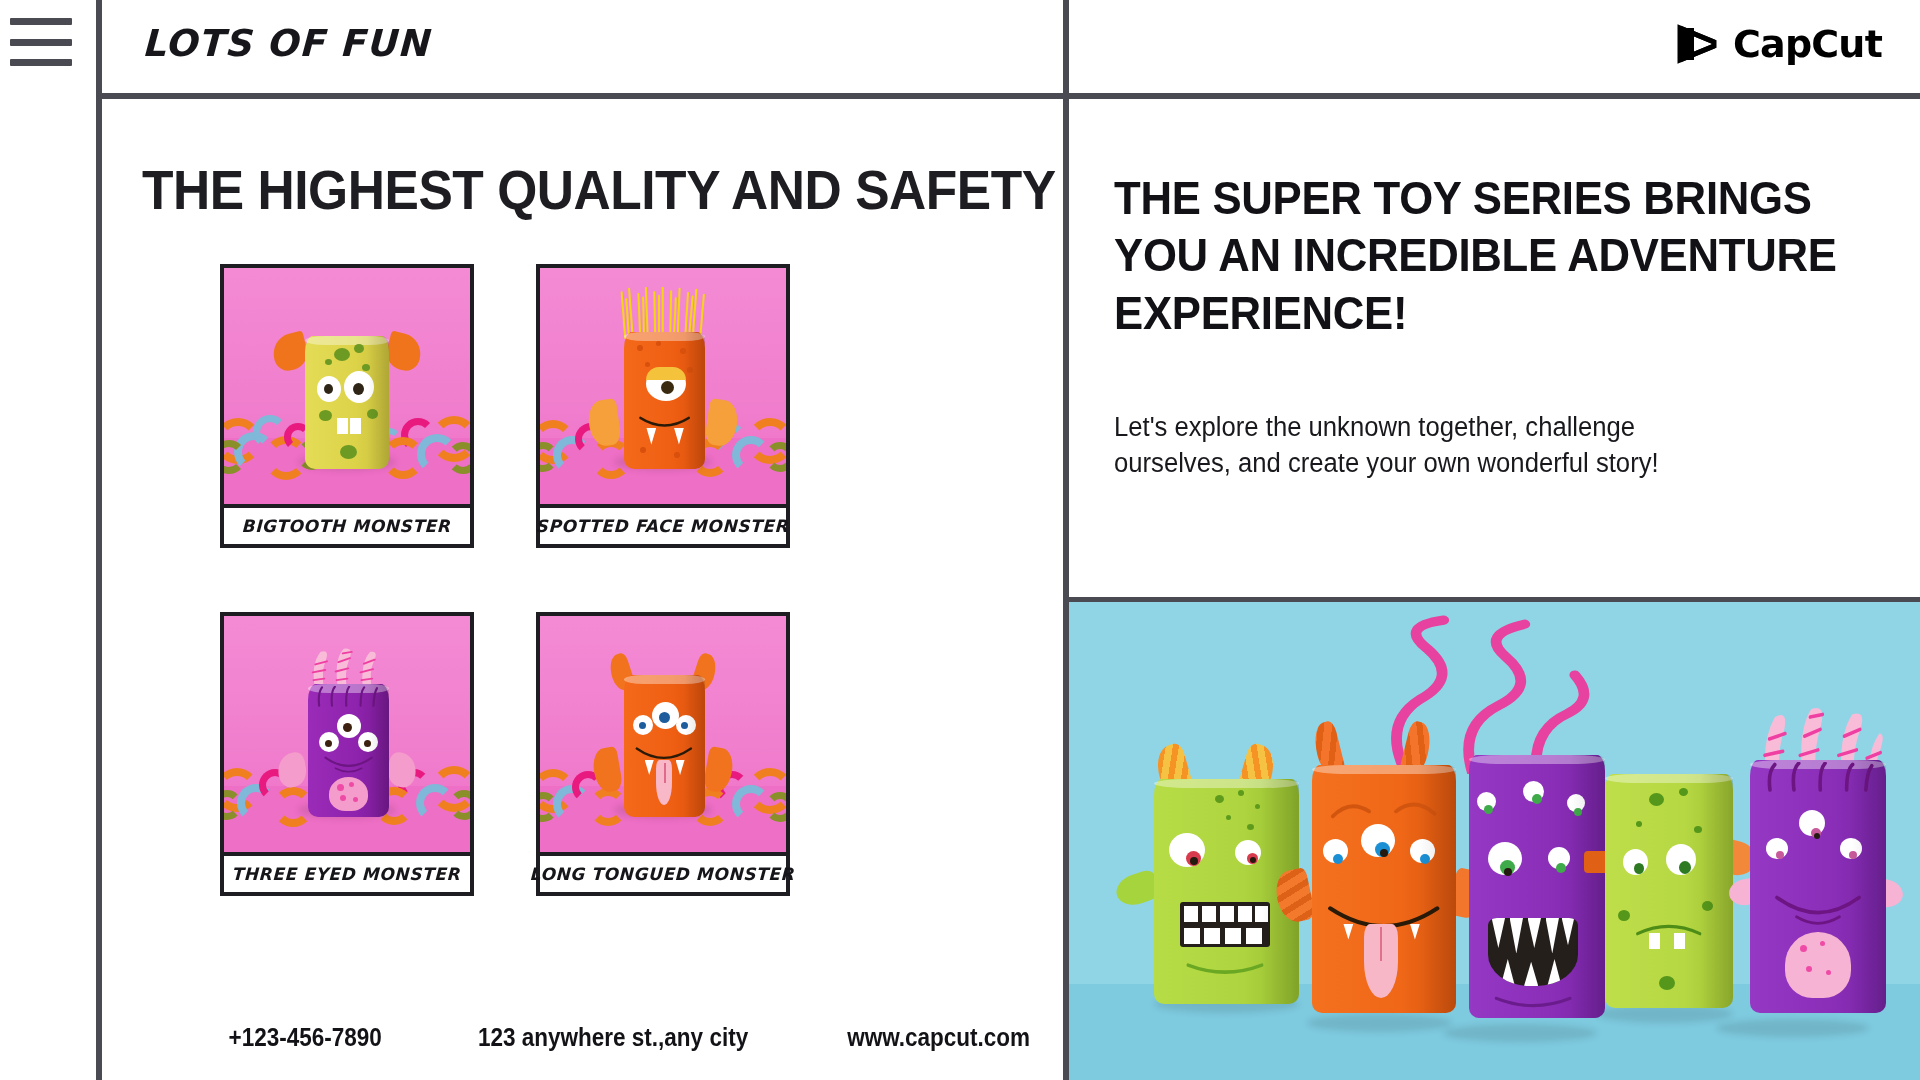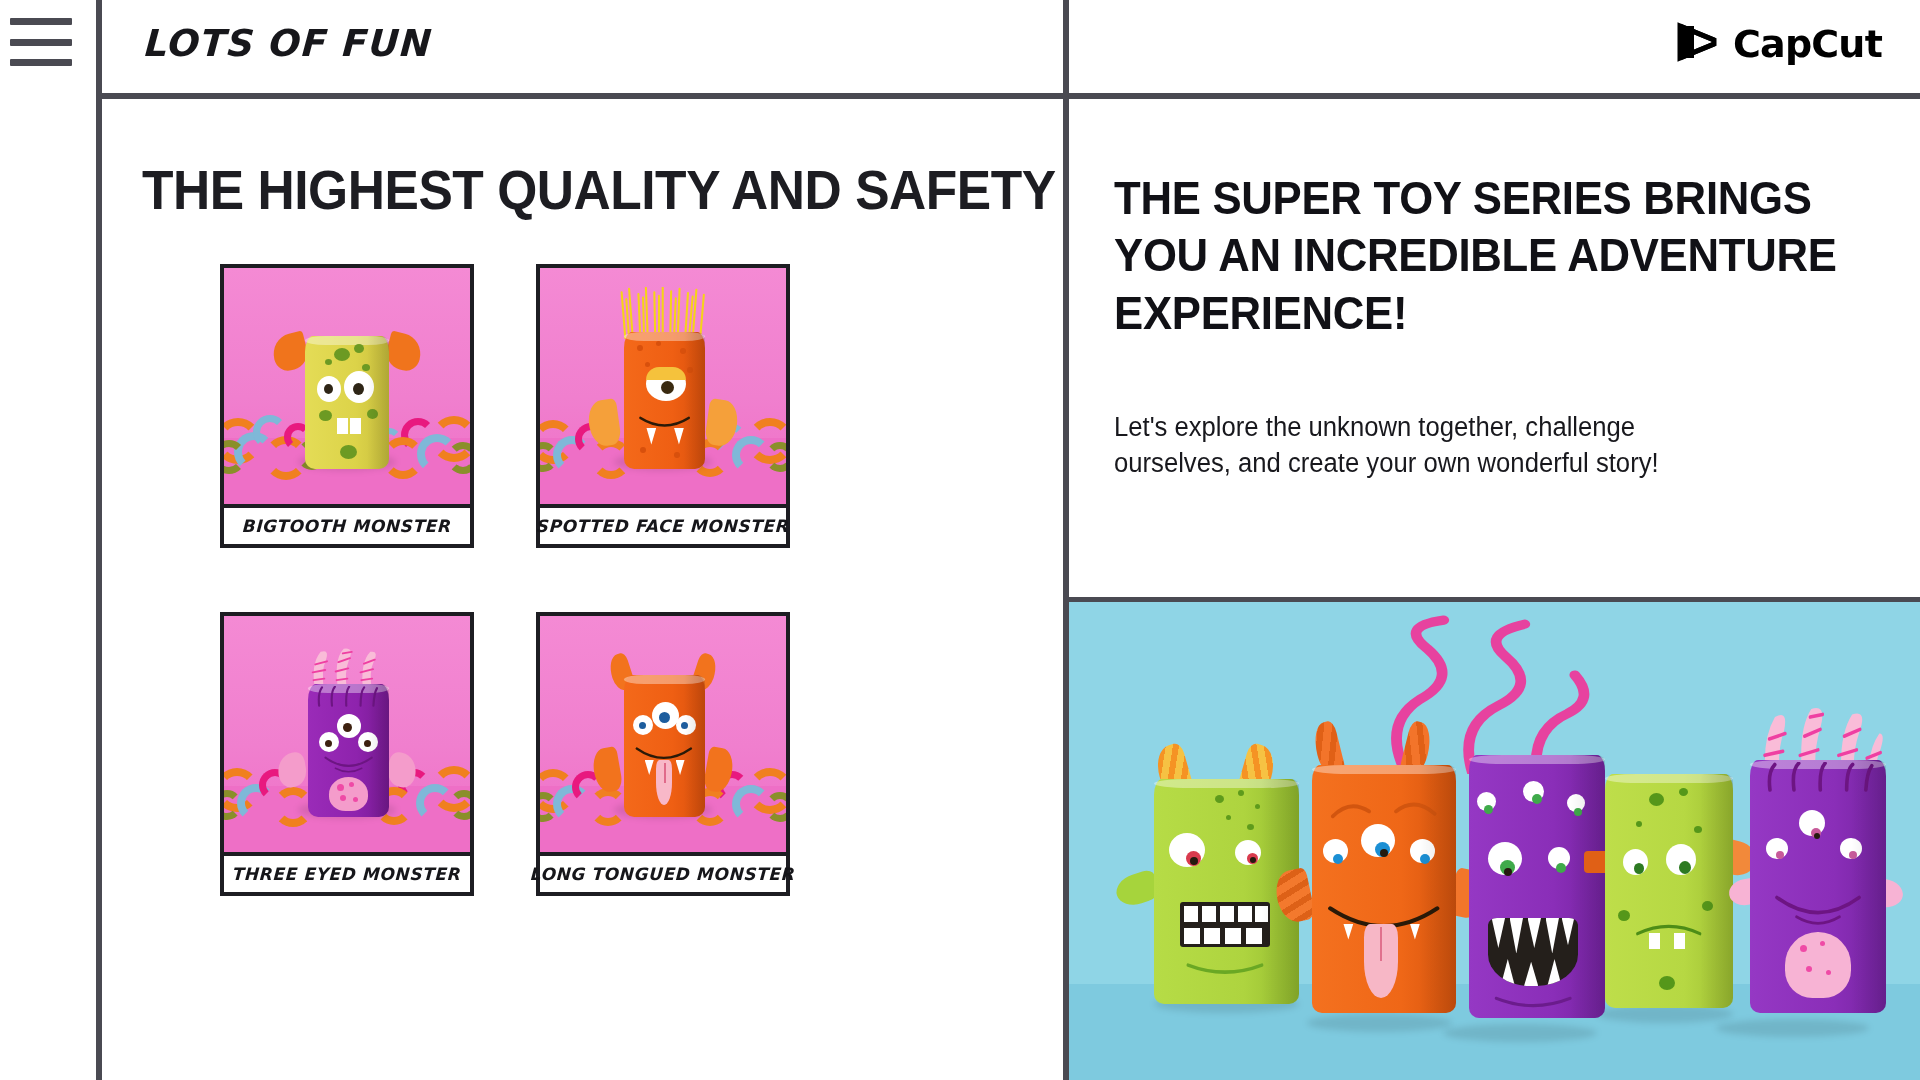--- a/index.html
+++ b/index.html
@@ -56,21 +56,21 @@
     font-weight: 700;
     letter-spacing: 1.2px;
     color: #17171b;
     font-style: italic;
     transform: skewX(-4deg);
   }
 
   .capcut-logo {
     position: absolute;
     right: 38px; top: 22px;
-    display: flex; align-items: flex-start; gap: 14px;
+    display: flex; align-items: center; gap: 14px;
   }
   .capcut-mark { width: 44px; height: 40px; display: block; }
   .capcut-word {
     font-family: "DejaVu Sans", sans-serif;
     font-size: 38px;
     font-weight: 700;
     letter-spacing: -0.8px;
     color: #000000;
   }
 
@@ -489,20 +489,25 @@
             </div>
           </div>
         </div>
         <div class="card-label">
           <span>LONG TONGUED MONSTER</span>
         </div>
       </div>
 
     </div>
 
+    <div class="footer">
+      <div class="footer-item">+123-456-7890</div>
+      <div class="footer-item">123 anywhere st.,any city</div>
+      <div class="footer-item">www.capcut.com</div>
+    </div>
 
   </div>
 
   <div class="right-col">
 
     <div class="right-heading">THE SUPER TOY SERIES BRINGS YOU AN INCREDIBLE ADVENTURE EXPERIENCE!</div>
     <div class="right-body">Let's explore the unknown together, challenge ourselves, and create your own wonderful story!</div>
 
     <div class="hero-photo">
       <div class="scene">

